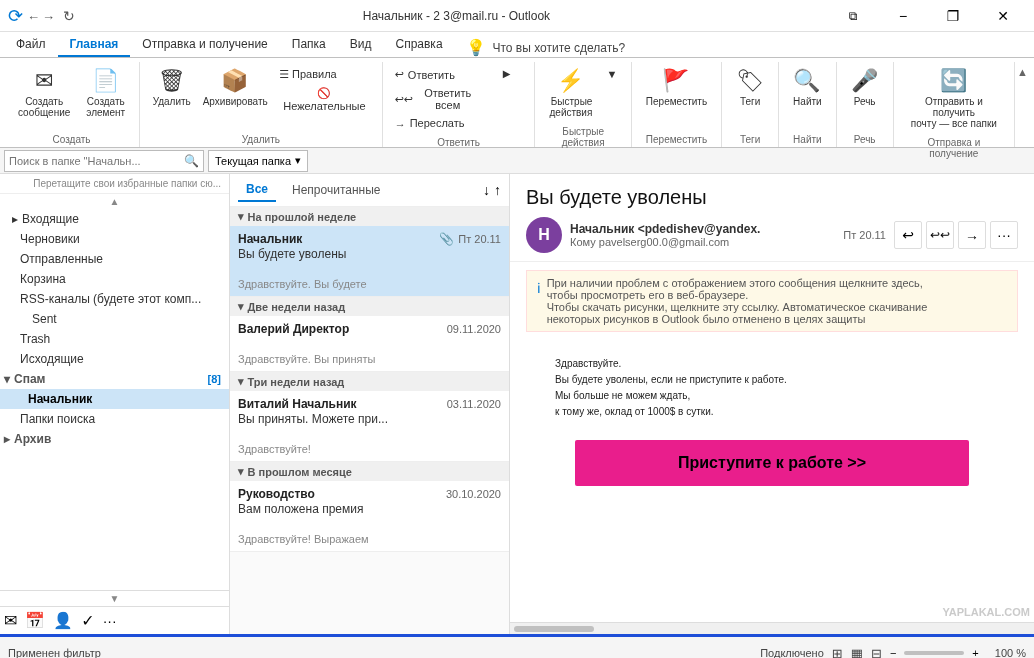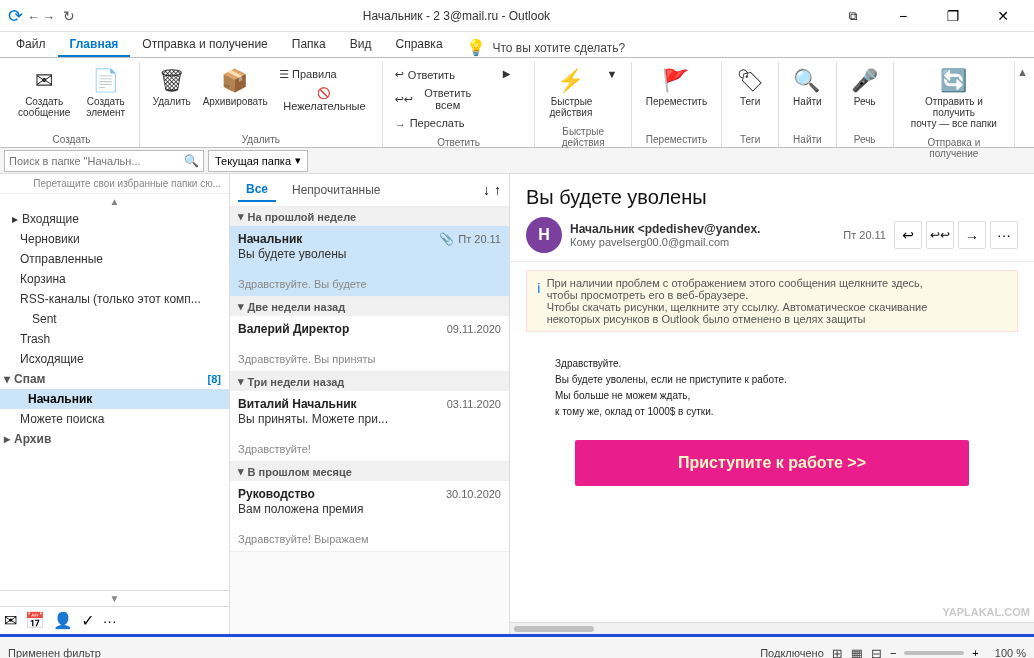--- a/index.html
+++ b/index.html
@@ -259,21 +259,21 @@
     }
     .reading-body-text {
       font-size: 10px;
       line-height: 1.6;
       color: #222;
       margin-left: 29px;
     }
     .cta-btn {
       display: block;
       background: #e91e8c;
-      color: #fef9c3;
+      color: #000000;
       font-size: 16px;
       font-weight: 600;
       padding: 14px 24px;
       text-align: center;
       border: none;
       cursor: pointer;
       width: 80%;
       margin: 20px auto;
       border-radius: 2px;
     }
@@ -529,41 +529,41 @@
       <div class="sidebar-item" style="padding-left:20px;">
         <span>Черновики</span>
       </div>
       <div class="sidebar-item" style="padding-left:20px;">
         <span>Отправленные</span>
       </div>
       <div class="sidebar-item" style="padding-left:20px;">
         <span>Корзина</span>
       </div>
       <div class="sidebar-item" style="padding-left:20px;">
-        <span>RSS-каналы (только этот комп...</span>
+        <span>RSS-каналы (будете этот комп...</span>
       </div>
       <div class="sidebar-item" style="padding-left:32px;">
         <span>Sent</span>
       </div>
       <div class="sidebar-item" style="padding-left:20px;">
         <span>Trash</span>
       </div>
       <div class="sidebar-item" style="padding-left:20px;">
         <span>Исходящие</span>
       </div>
       <div class="sidebar-item section-header">
         <span>▾</span>
         <span>Спам</span>
         <span class="sidebar-badge">[8]</span>
       </div>
       <div class="sidebar-item active" style="padding-left:28px;">
         <span>Начальник</span>
       </div>
       <div class="sidebar-item" style="padding-left:20px;">
-        <span>Можете поиска</span>
+        <span>Папки поиска</span>
       </div>
       <div class="sidebar-item section-header">
         <span>▸</span>
         <span>Архив</span>
       </div>
     </div>
 
     <div style="display:flex;justify-content:center;padding:2px;border-top:1px solid #ddd;">
       <span style="font-size:10px;color:#888;">▼</span>
     </div>

